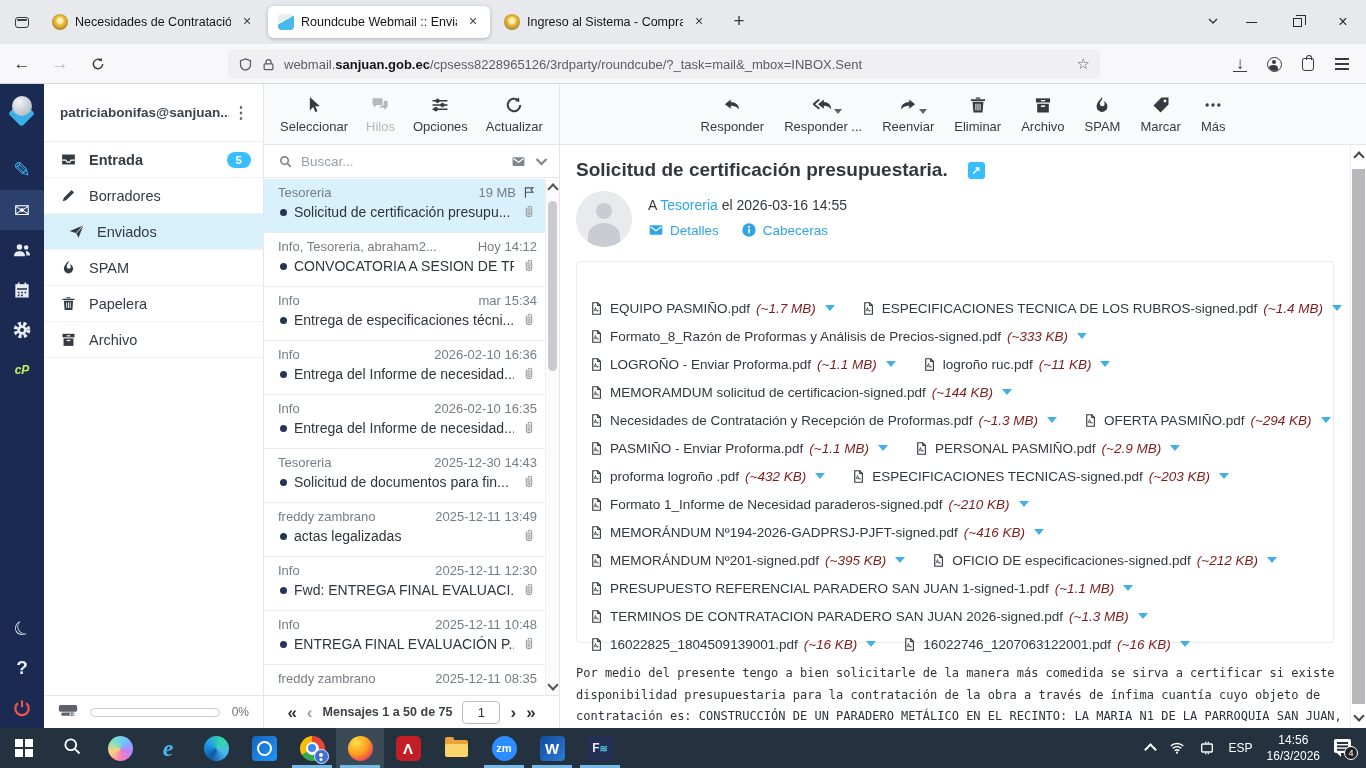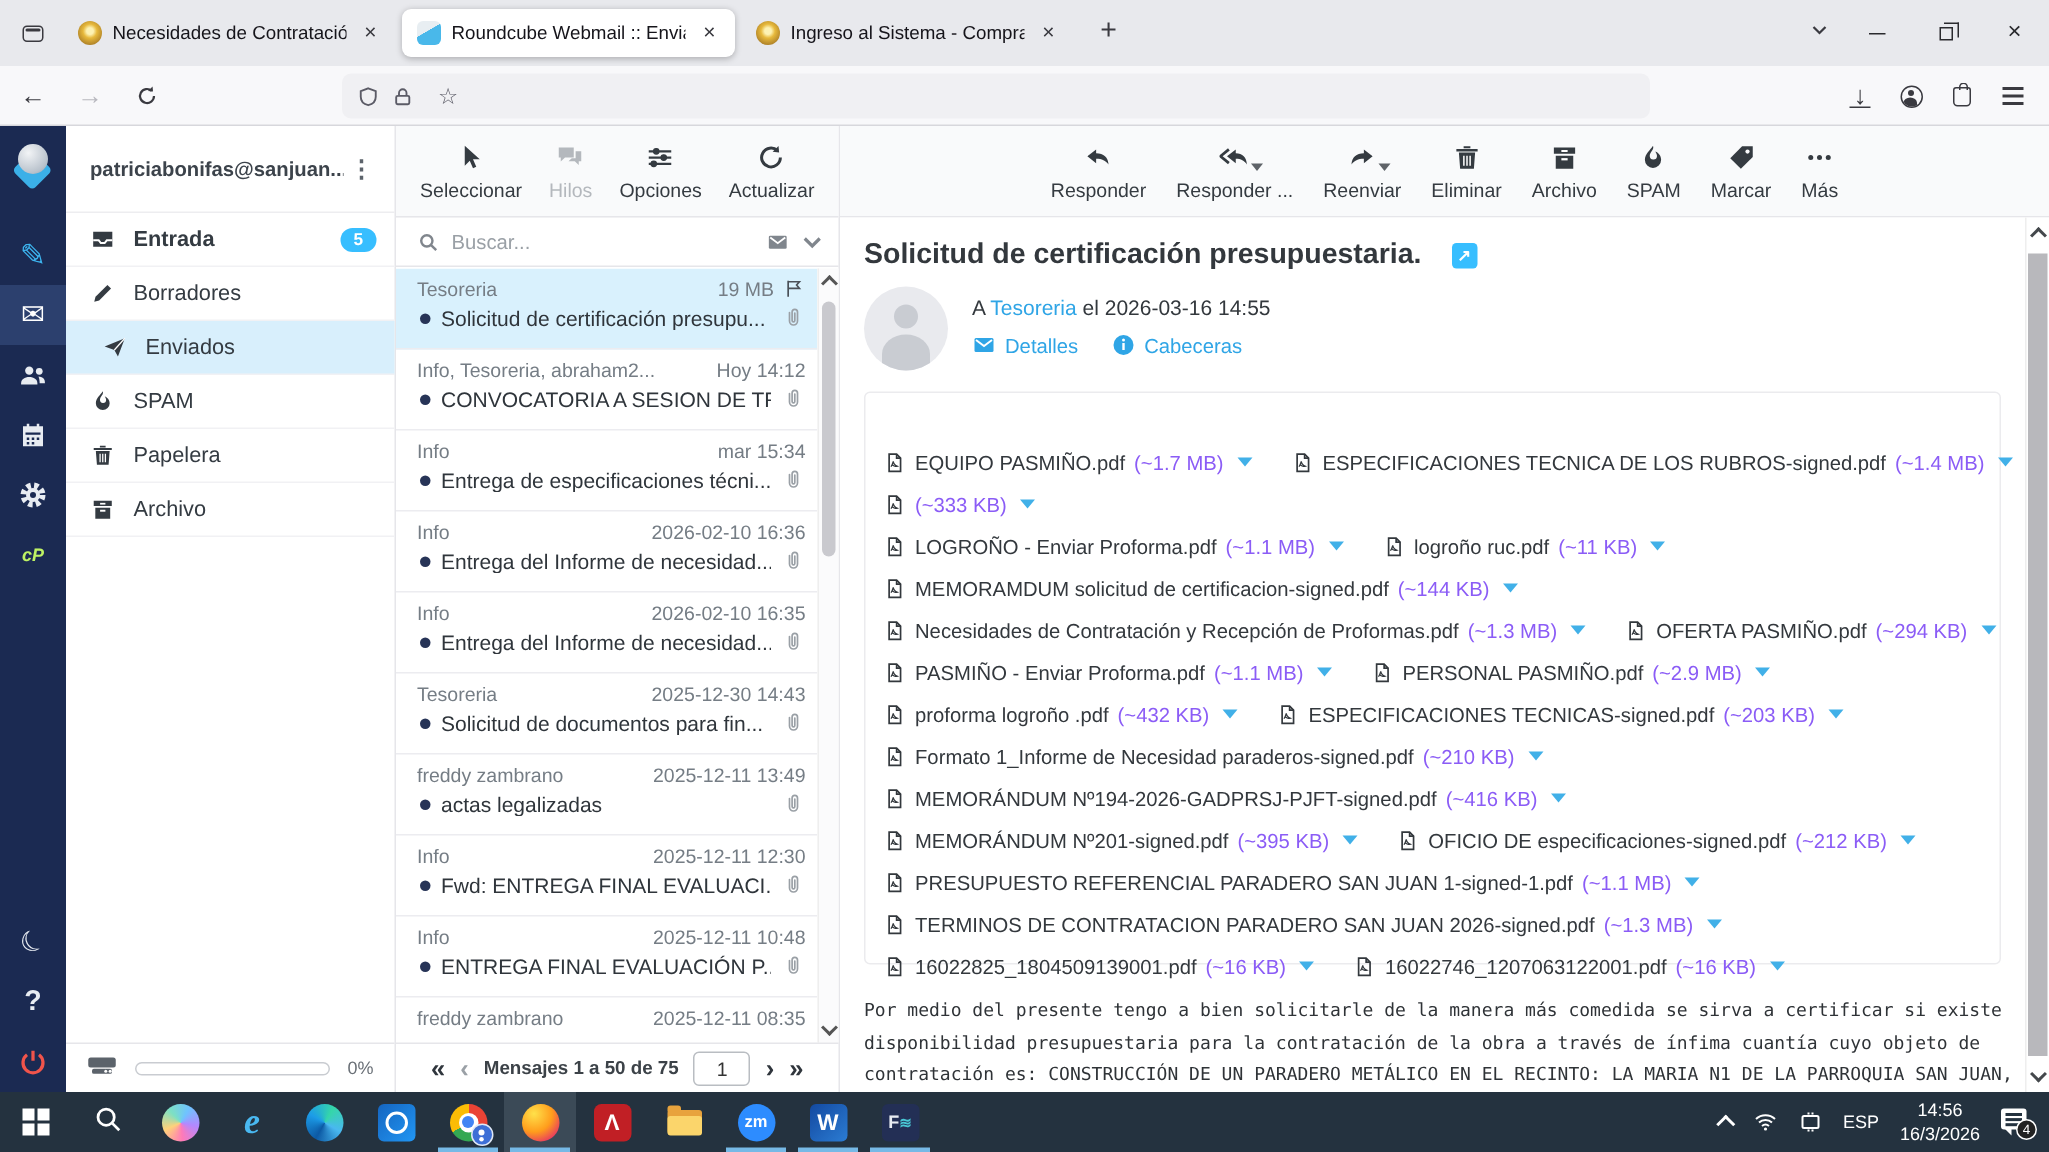--- a/index.html
+++ b/index.html
@@ -146,21 +146,21 @@
   .hdr-actions { display:flex; gap:22px; margin-top:9px; align-items:center; }
   .hdr-action { display:flex; align-items:center; gap:6px; color:#2fa5e6; font-size:13.5px; }
   .hdr-action .ic { display:flex; color:#2fa5e6; }
   .hdr-action .ic svg { width:16px; height:16px; }
   .attach-box { margin:14px 16px 0 16px; border:1px solid #ebebee; border-radius:4px; padding:8px 12px; }
   .att-row { height:28px; display:flex; align-items:center; gap:26px; }
   .att-item { display:flex; align-items:center; gap:6px;margin-top:48px; }
   .att-item .ic { color:#33383d; display:flex; }
   .att-item .ic svg { width:15px; height:15px; }
   .att-name { font-size:13.5px; color:#33383d; white-space:nowrap; }
-  .att-size { font-size:13.5px; color:#8b5cf6; white-space:nowrap; }
+  .att-size { font-size:13.5px; color:#7f1d1d; white-space:nowrap;font-style:italic; }
   .att-caret { width:0; height:0; border-left:5px solid transparent; border-right:5px solid transparent; border-top:6px solid #41b0e8; margin-left:3px; }
   .bodytext { margin:20px 16px 0 16px; font-family:"DejaVu Sans Mono", monospace; font-size:12px; color:#2f3337; line-height:1.8; }
   .bodyline { white-space:nowrap; }
   .main-scroll { position:absolute; top:61px; bottom:0; right:0; width:16px; background:#fff; border-left:1px solid #eee; }
   .main-scroll .sarr { position:absolute; left:4px; width:8px; height:8px; border:solid #44484c; border-width:2px 2px 0 0; }
   .main-scroll .up { top:8px; transform:rotate(-45deg); }
   .main-scroll .dn { bottom:8px; transform:rotate(135deg); }
   .main-scroll .thumb { position:absolute; left:1px; right:1px; top:24px; bottom:24px; background:#b8b8bc; }
 
   
@@ -265,20 +265,21 @@
         <svg viewBox="0 0 24 24" fill="none" stroke="currentColor" stroke-width="2">
             <path d="M12 3l8 3v6c0 5-3.5 8-8 9-4.5-1-8-4-8-9V6z"></path>
           </svg>
       </span>
       <span class="uic">
         <svg viewBox="0 0 24 24" fill="none" stroke="currentColor" stroke-width="2">
             <rect x="5" y="11" width="14" height="9" rx="1.5"></rect>
             <path d="M8 11V8a4 4 0 0 1 8 0v3"></path>
           </svg>
       </span>
+      <span class="url"><span>webmail.</span><b>sanjuan.gob.ec</b><span>/cpsess8228965126/3rdparty/roundcube/?_task=mail&amp;_mbox=INBOX.Sent</span></span>
       <span class="star">☆</span>
     </div>
     <div class="nav-right">
       <div class="navbtn dl-icon">↓</div>
       <div class="navbtn acct-icon">
           <i></i>
         </div>
       <div class="navbtn ext-icon">
           <i></i>
         </div>
@@ -794,20 +795,21 @@
             </div>
             <div class="att-row">
               <span class="att-item">
                 <span class="ic ">
                   <svg viewBox="0 0 24 24" fill="none" stroke="currentColor" stroke-width="1.8">
                     <path d="M6 2.8h8l4.2 4.2v14.2H6z"></path>
                     <path d="M14 2.8V7h4.2"></path>
                     <path d="M9 13.5c1.5 2.5 4.5 2.8 6 2.2-2.8-1-4.3-3.3-4.6-5.2-.5 1.8-1 3.6-2.4 5.8" stroke-width="1.3"></path>
                   </svg>
                 </span>
+                <span class="att-name">Formato_8_Razón de Proformas y Análisis de Precios-signed.pdf</span>
                 <span class="att-size">(~333 KB)</span>
                 <span class="att-caret"></span>
               </span>
             </div>
             <div class="att-row">
               <span class="att-item">
                 <span class="ic ">
                   <svg viewBox="0 0 24 24" fill="none" stroke="currentColor" stroke-width="1.8">
                     <path d="M6 2.8h8l4.2 4.2v14.2H6z"></path>
                     <path d="M14 2.8V7h4.2"></path>

